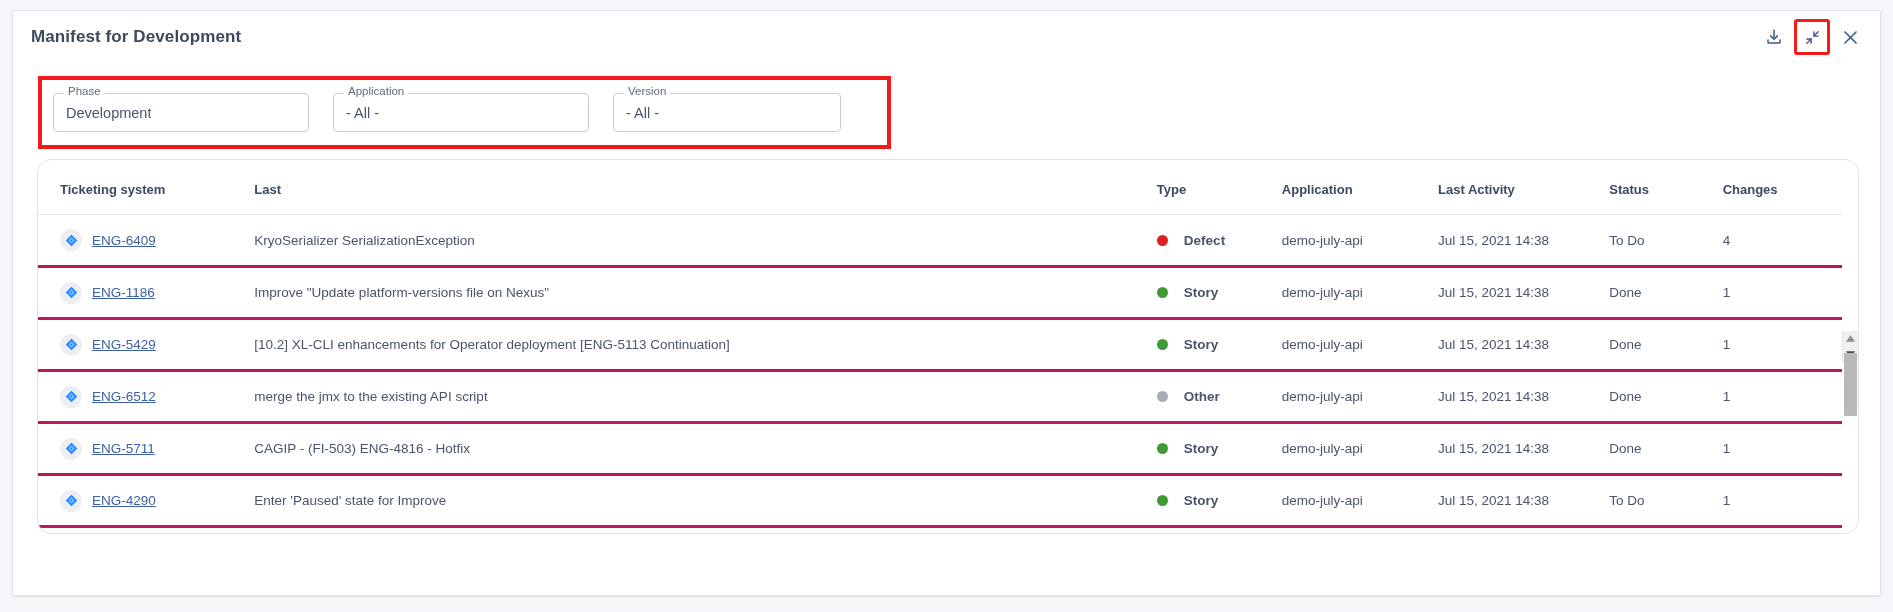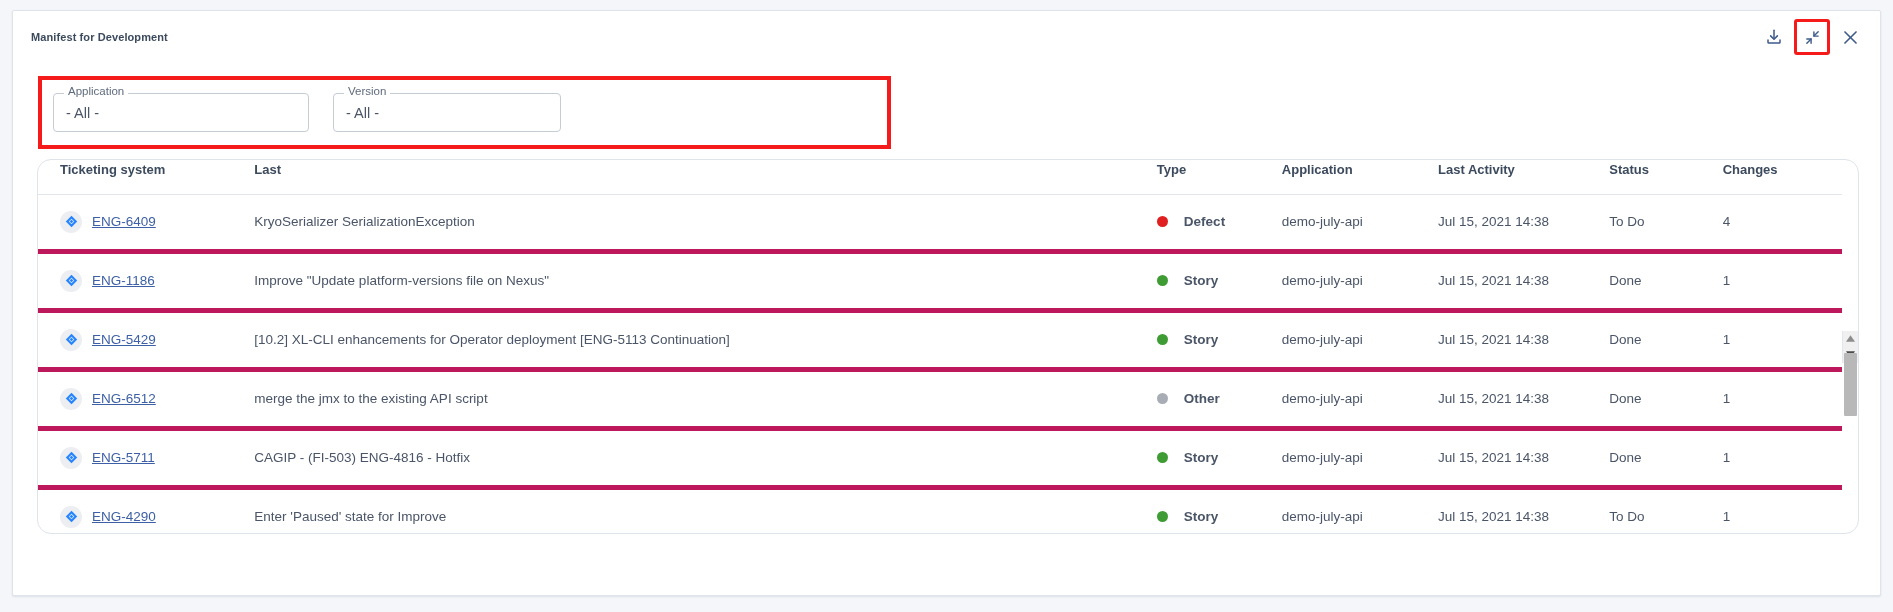--- a/index.html
+++ b/index.html
@@ -19,21 +19,21 @@
     box-shadow: 0 1px 2px rgba(30,45,70,.10);
   }
   
   .panel-header {
     position: relative;
     height: 52px;
     display: flex; align-items: center;
     padding: 0 14px 0 18px;
   }
   .panel-title {
-    font-size: 11px;
+    font-size: 17px;
     font-weight: 700;
     color: #3c4a5e;
     letter-spacing: .1px;
   }
   .header-actions {
     margin-left: auto;
     display: flex; align-items: center;
     gap: 6px;
   }
   .icon-btn {
@@ -116,22 +116,22 @@
     color: #3c4a5e;
     border-bottom: 1px solid #e2e6ec;
     padding: 0 8px;
     vertical-align: middle;
     white-space: nowrap;
   }
   tbody td {
     height: 52px;
     font-size: 13.5px;
     color: #4a5568;
-    border-bottom: 5px solid #be185d;
-    padding: 16px 8px;
+    border-bottom: 3px solid #be185d;
+    padding: 0 8px;
     vertical-align: middle;
     white-space: nowrap;
     overflow: hidden;
   }
   .col-ticket  { width: 180px; padding-left: 22px !important; }
   .col-title   { width: 780px; }
   .col-type    { width: 108px; }
   .col-app     { width: 135px; }
   .col-last    { width: 148px; }
   .col-status  { width: 98px; }
@@ -216,20 +216,24 @@
             <path d="M5 5l14 14"></path>
               <path d="M19 5L5 19"></path>
           </svg>
         </span>
       </button>
     </div>
   </div>
 
   <div class="filter-bar">
 
+    <div class="field phase">
+      <span class="field-label">Phase</span>
+      <span class="field-value">Development</span>
+    </div>
 
     <div class="field application">
       <span class="field-label">Application</span>
       <span class="field-value">- All -</span>
     </div>
 
     <div class="field version">
       <span class="field-label">Version</span>
       <span class="field-value">- All -</span>
     </div>

